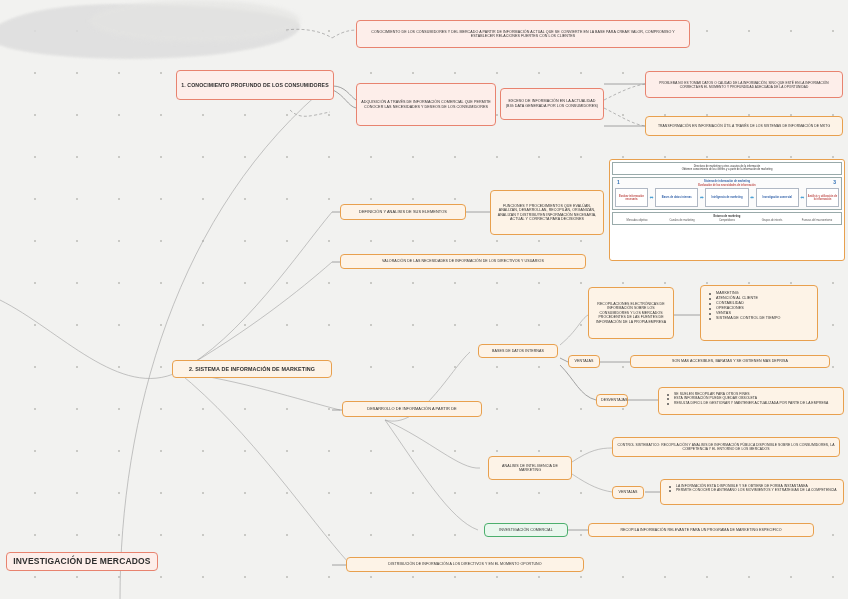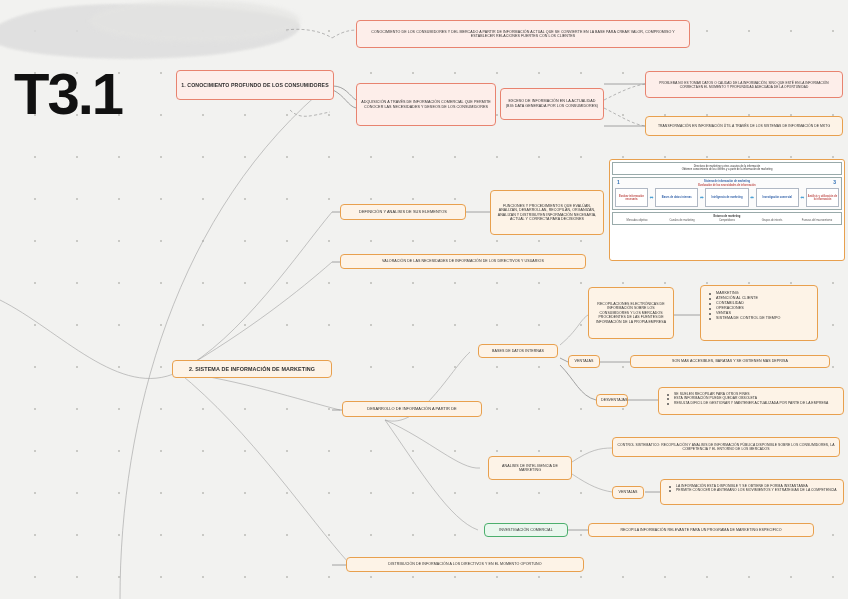--- a/index.html
+++ b/index.html
@@ -146,21 +146,20 @@
     <path class="thin" d="M572,474 C590,486 600,490 612,492"></path>
     <path d="M645,492 L660,492"></path>
 
     <path d="M568,530 L588,530"></path>
 
     <path d="M540,95 L556,95"></path>
     <path d="M604,84 L645,84"></path>
     <path d="M604,126 L645,126"></path>
   </svg>
 
-  <div id="title">T3.1</div>
 
   <div class="node" style="left:356px;top:20px;width:334px;height:28px;font-size:3.6px;">
     <span class="txt">CONOCIMIENTO DE LOS CONSUMIDORES Y DEL MERCADO A PARTIR DE INFORMACIÓN ACTUAL QUE SE CONVIERTE EN LA BASE PARA CREAR VALOR, COMPROMISO Y ESTABLECER RELACIONES FUERTES CON LOS CLIENTES</span>
   </div>
 
   <div class="node" style="left:176px;top:70px;width:158px;height:30px;font-size:5.2px;font-weight:bold;">
     <span class="txt">1. CONOCIMIENTO PROFUNDO DE LOS CONSUMIDORES</span>
   </div>
 
   <div class="node" style="left:356px;top:83px;width:140px;height:43px;font-size:3.7px;">
@@ -262,20 +261,23 @@
   </div>
 
   <div class="node green" style="left:484px;top:523px;width:84px;height:14px;font-size:3.7px;">
     <span class="txt">INVESTIGACIÓN COMERCIAL</span>
   </div>
 
   <div class="node orange" style="left:588px;top:523px;width:226px;height:14px;font-size:3.6px;">
     <span class="txt">RECOPILA INFORMACIÓN RELEVANTE PARA UN PROGRAMA DE MARKETING ESPECÍFICO</span>
   </div>
 
+  <div class="node" style="left:6px;top:552px;width:152px;height:19px;font-size:8.5px;font-weight:600;">
+    <span class="txt">INVESTIGACIÓN DE MERCADOS</span>
+  </div>
 
   <div id="sim">
     <div class="band">
       <div>Directivos de marketing y otros usuarios de la información</div>
       <div>Obtienen conocimiento de los clientes y a partir de la información de marketing</div>
     </div>
     <div class="mid">
       <div class="num" style="left:4px;top:1px;">1</div>
       <div class="num" style="right:5px;top:1px;">3</div>
       <div class="simtitle">Sistema de información de marketing</div>

